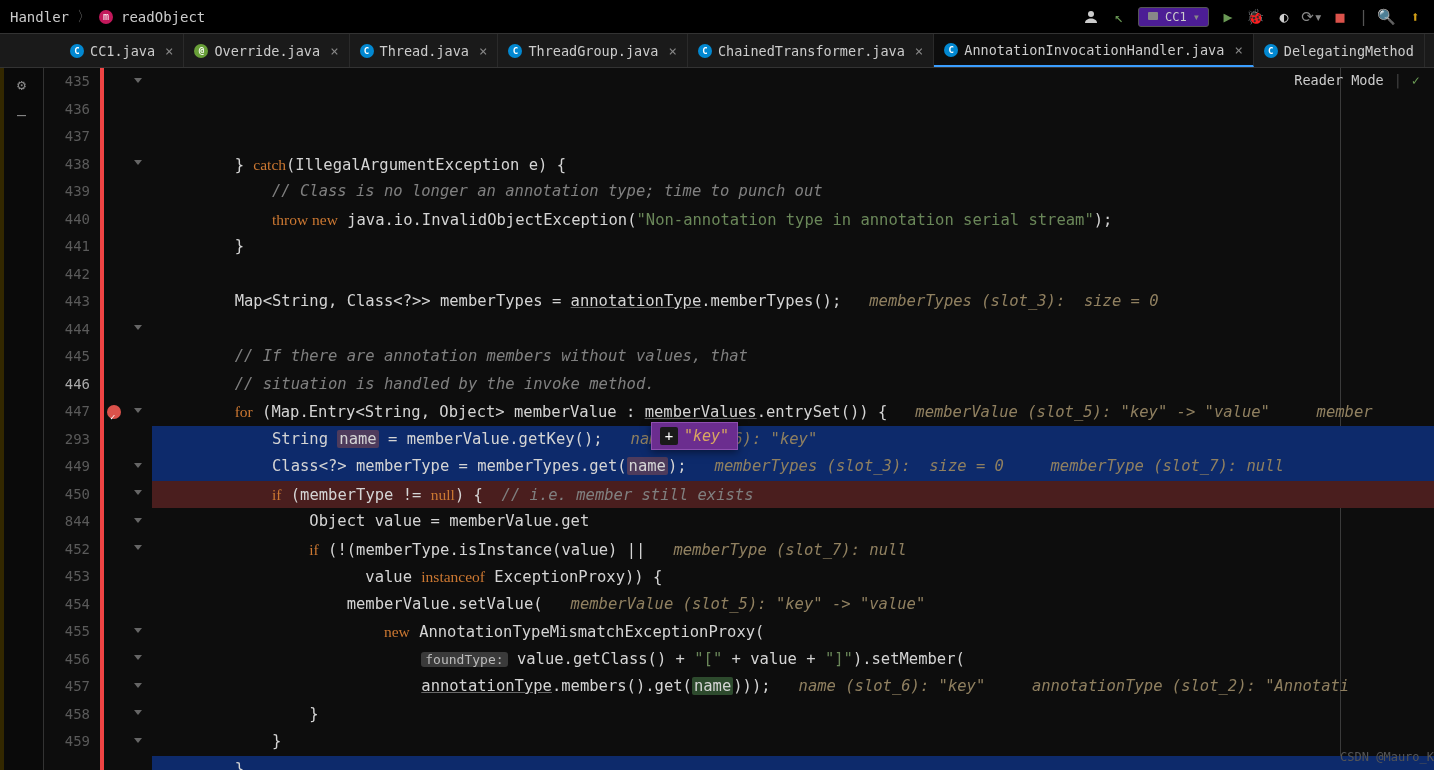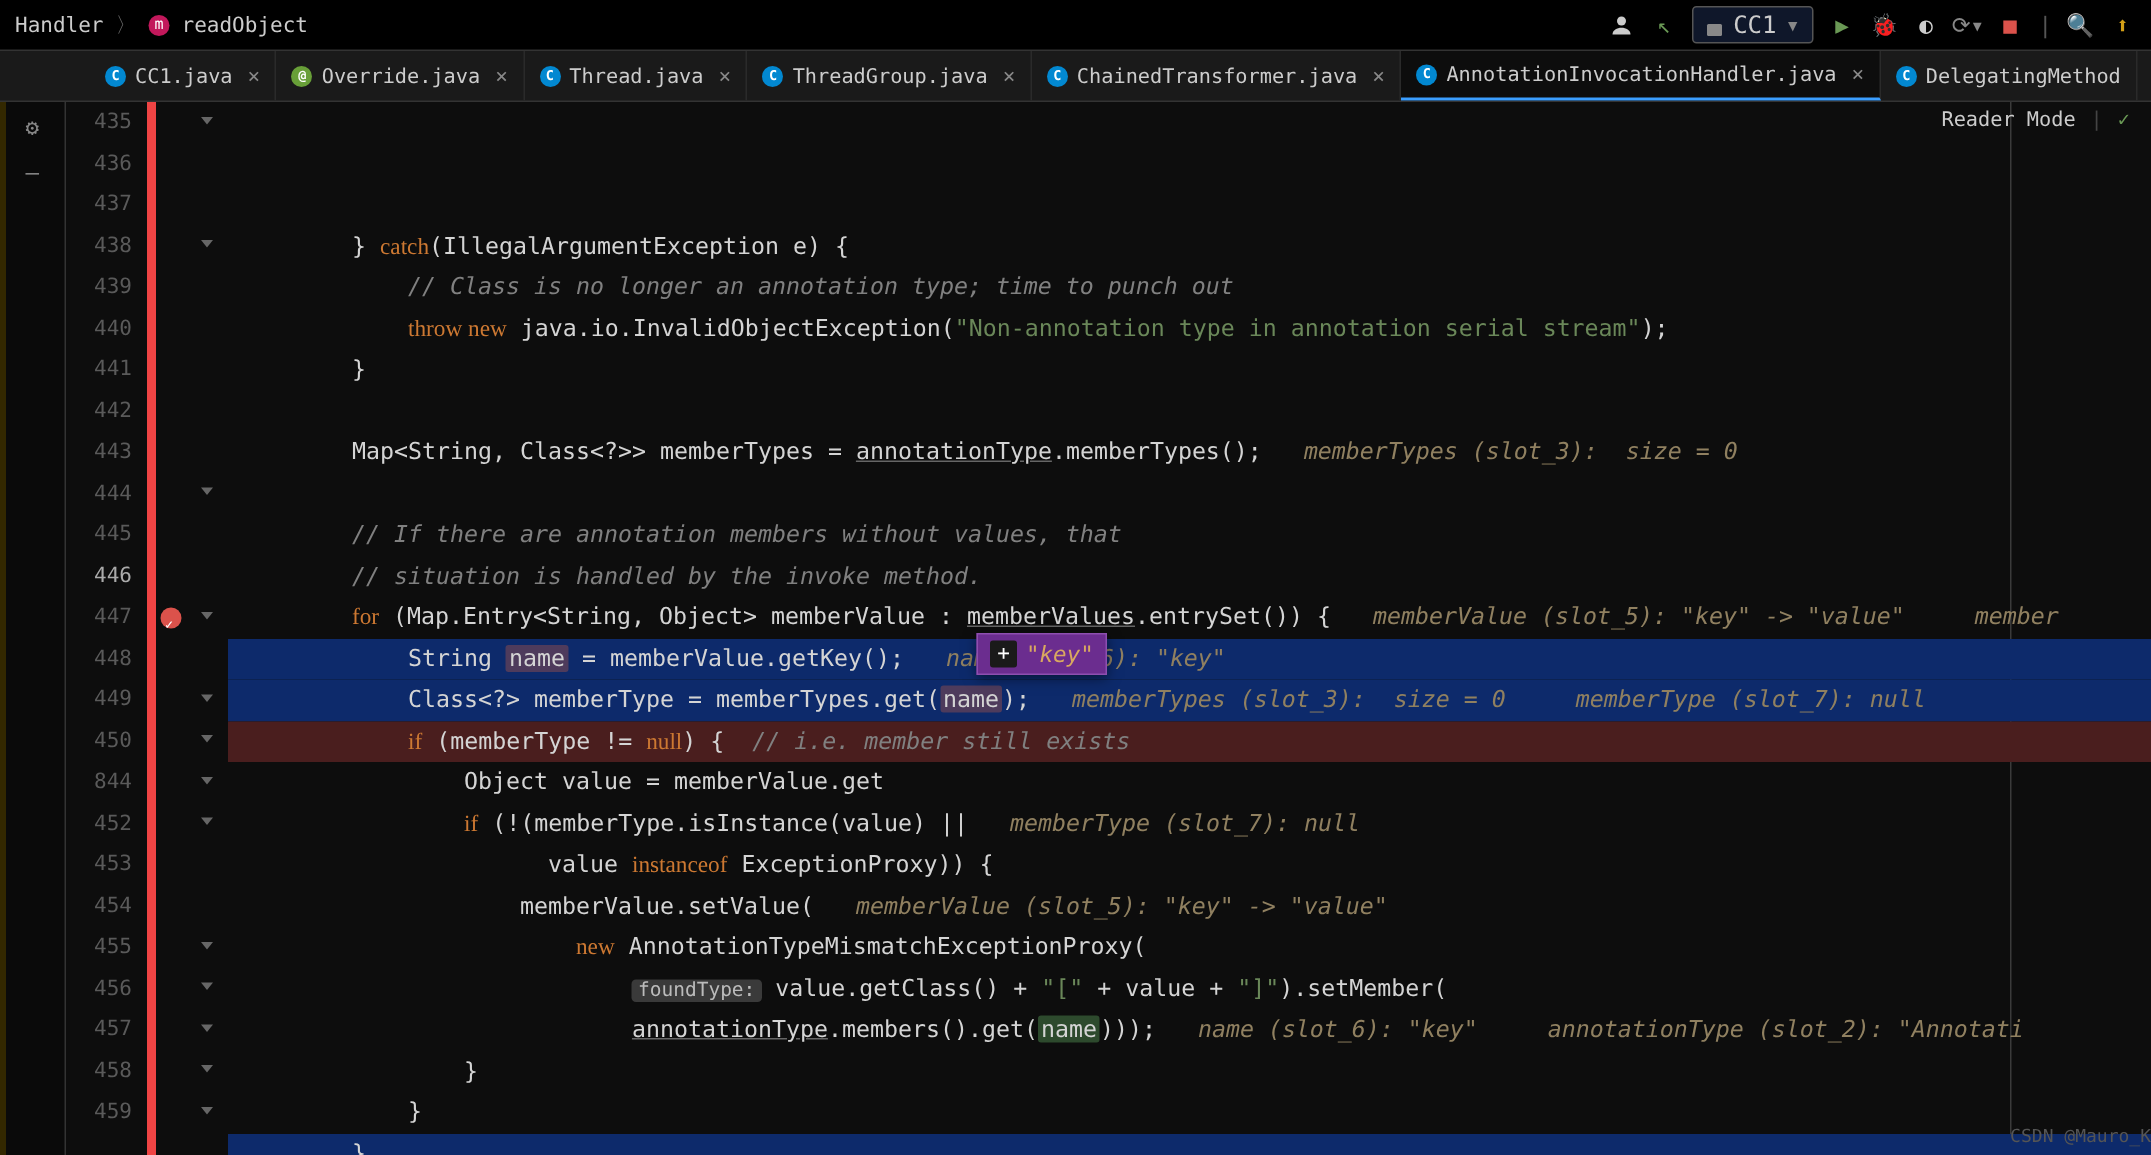--- a/index.html
+++ b/index.html
@@ -25,21 +25,21 @@
   display: flex;
   align-items: center;
   color: #ccc;
   font-size: 14px;
   gap: 4px;
 }
 .breadcrumb .sep { color: #666; margin: 0 4px; }
 .breadcrumb .method-icon { width: 14px; height: 14px; border-radius: 50%; background: #c2185b; display: inline-flex; align-items: center; justify-content: center; font-size: 10px; color: #fff; margin-right: 4px; }
 .toolbar-right { display: flex; align-items: center; gap: 10px; }
 .toolbar-icon { width: 18px; height: 18px; display: inline-flex; align-items: center; justify-content: center; cursor: pointer; color: #aaa; }
-.run-select { background: #0f172a; border: 1px solid #555; color: #ccc; padding: 2px 8px; border-radius: 3px; font-size: 16px; display: flex; align-items: flex-end; gap: 6px; }
+.run-select { background: #4c1d95; border: 1px solid #555; color: #ccc; padding: 2px 8px; border-radius: 3px; font-size: 12px; display: flex; align-items: flex-start; gap: 6px; }
 .run-select svg { width: 12px; height: 12px; }
 .tabbar {
   height: 34px;
   background: #1a1a1a;
   display: flex;
   align-items: stretch;
   border-bottom: 1px solid #333;
   padding-left: 60px;
 }
 .tab {
@@ -91,21 +91,21 @@
 }
 .gutter {
   width: 60px;
   background: #0d0d0d;
   text-align: right;
   padding-right: 10px;
   color: #5a5a5a;
   font-size: 14px;
   line-height: 27.5px;
   user-select: none;
-  border-right: 6px solid #ef4444;
+  border-right: 4px solid #ef4444;
 }
 .gutter .ln { height: 27.5px; }
 .gutter .ln.current { color: #aaa; }
 .fold-gutter {
   width: 28px;
   background: #0d0d0d;
   line-height: 27.5px;
   position: relative;
 }
 .fold-gutter .fold { height: 27.5px; display: flex; align-items: center; justify-content: center; color: #666; }
@@ -259,21 +259,21 @@
         <div class="ln">438</div>
         <div class="ln">439</div>
         <div class="ln">440</div>
         <div class="ln">441</div>
         <div class="ln">442</div>
         <div class="ln">443</div>
         <div class="ln">444</div>
         <div class="ln">445</div>
         <div class="ln current">446</div>
         <div class="ln">447</div>
-        <div class="ln">448</div>
+        <div class="ln">293</div>
         <div class="ln">449</div>
         <div class="ln">450</div>
         <div class="ln">844</div>
         <div class="ln">452</div>
         <div class="ln">453</div>
         <div class="ln">454</div>
         <div class="ln">455</div>
         <div class="ln">456</div>
         <div class="ln">457</div>
         <div class="ln">458</div>

